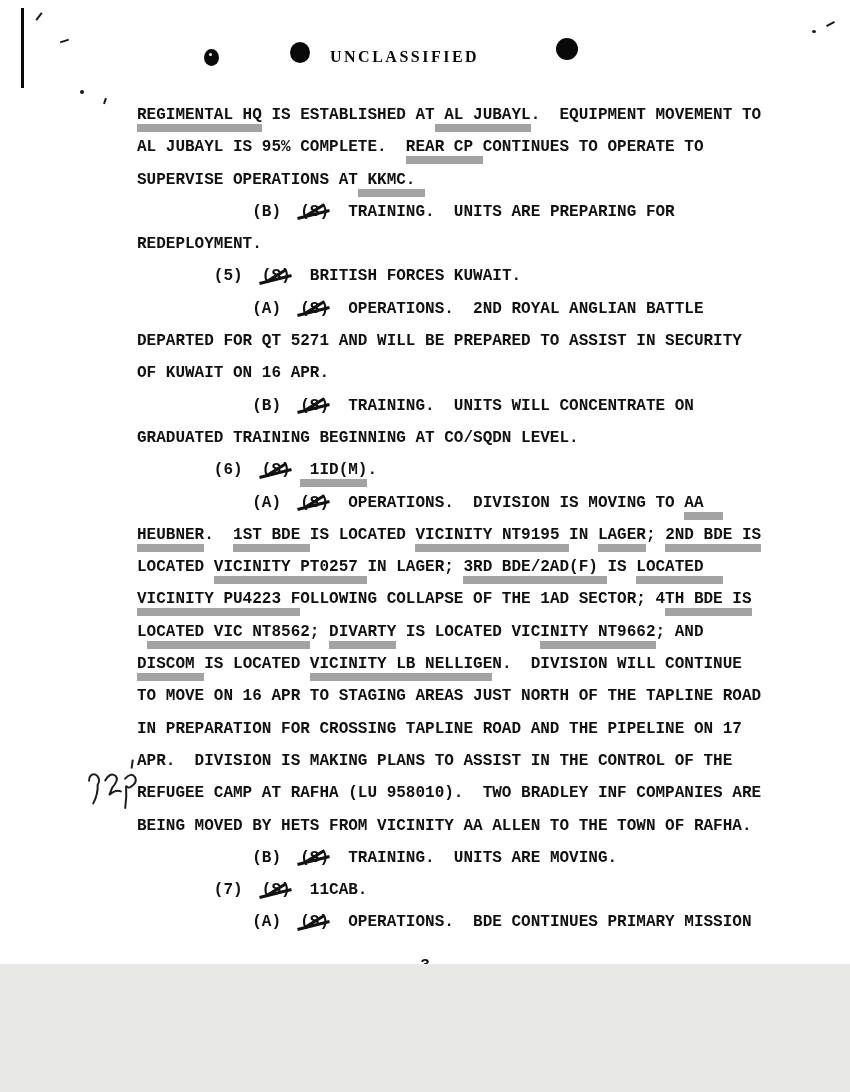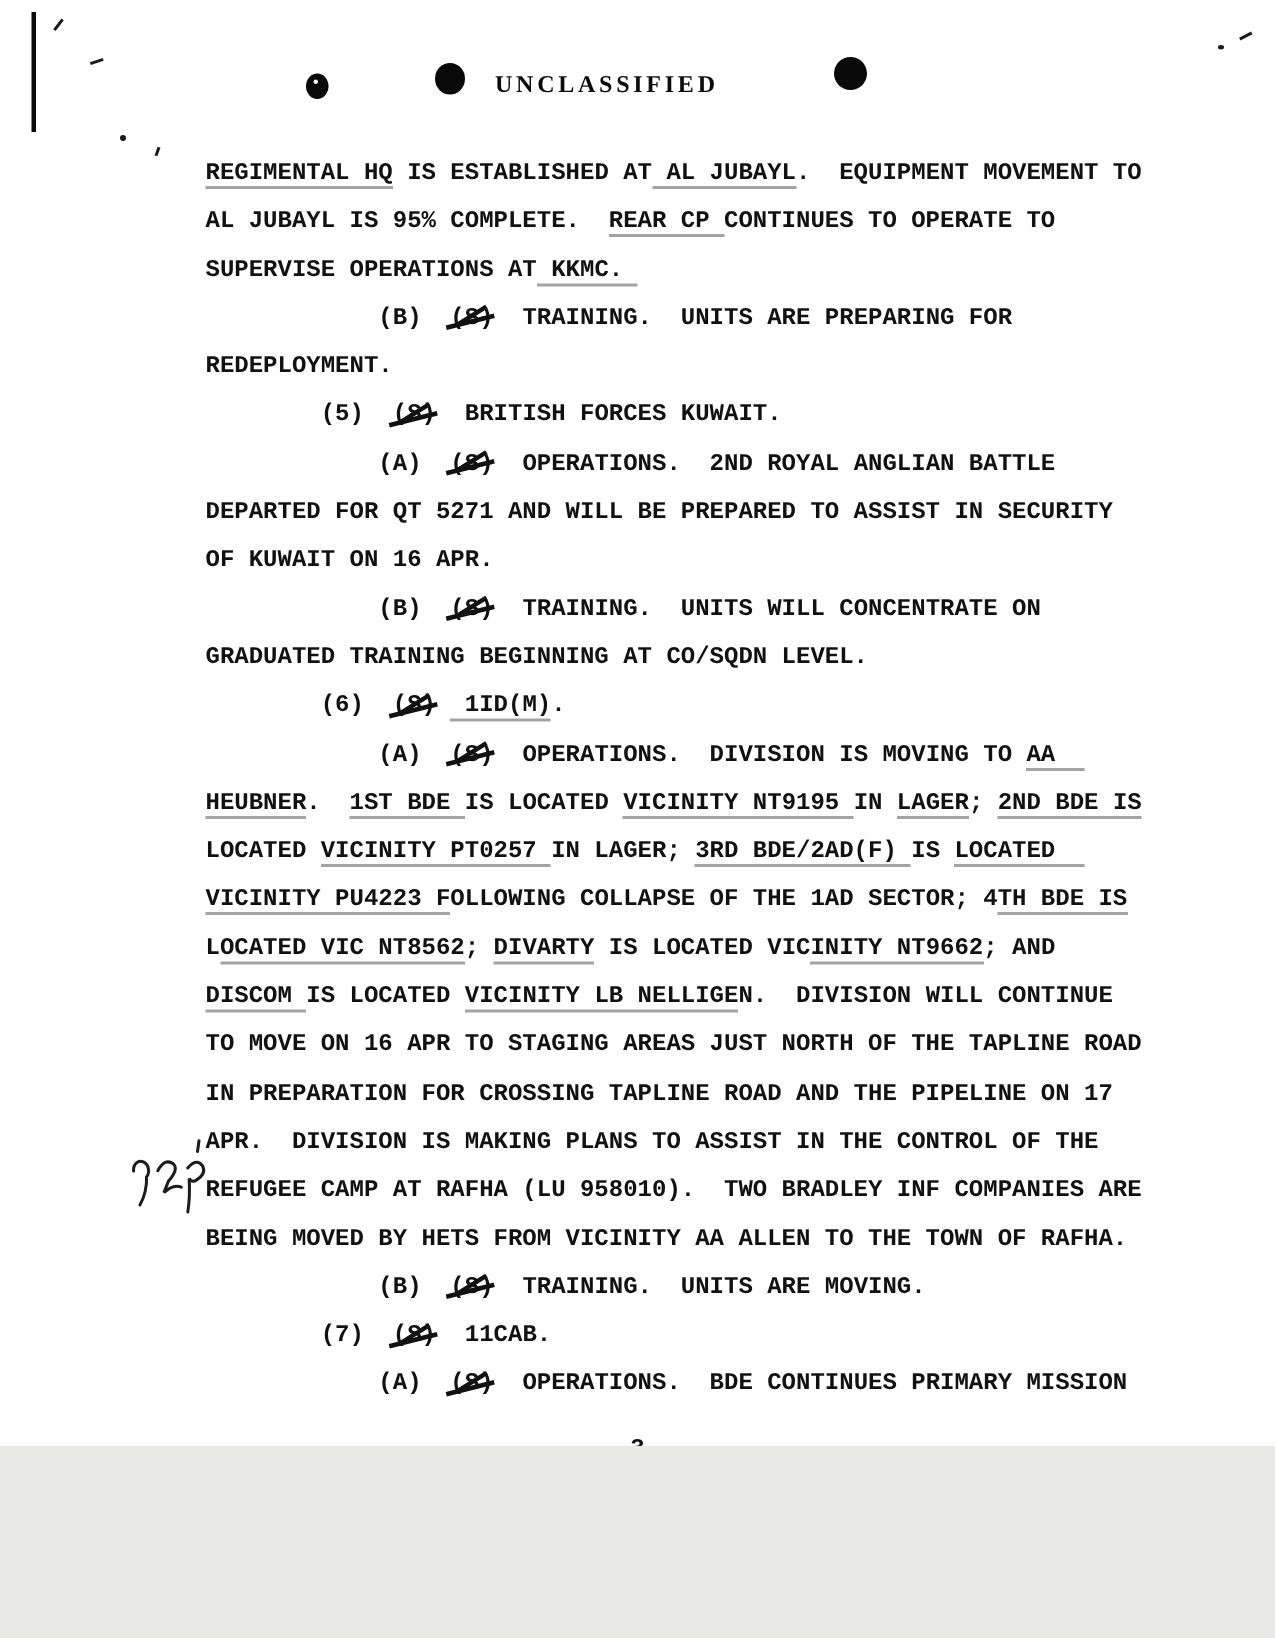--- a/index.html
+++ b/index.html
@@ -31,21 +31,21 @@
   .m5{left:826px;top:23px;width:9px;height:2px;transform:rotate(-28deg);}
   .m6{left:104px;top:98px;width:2px;height:6px;transform:rotate(20deg);}
   .bottom-bar{position:absolute;left:86px;top:1072px;width:764px;height:13px;background:#0a0a0a;}
   
   #doc-body{
     position:absolute;left:137px;top:99px;width:680px;
     font-size:16px;font-weight:bold;line-height:32.3px;
     white-space:pre;letter-spacing:0;
   }
   .line{height:32.3px;}
-  .u{border-bottom:2px solid #a3a3a3;}
+  .u{border-bottom:8px solid #a3a3a3;}
   .struck{position:relative;display:inline-block;}
   .struck::before{
     content:'';position:absolute;left:-3px;top:54%;width:115%;height:3px;
     background:#111;transform:rotate(-14deg);
   }
   .struck::after{
     content:'';position:absolute;left:10%;top:42%;width:80%;height:3px;
     background:#111;transform:rotate(-32deg);
   }
   

